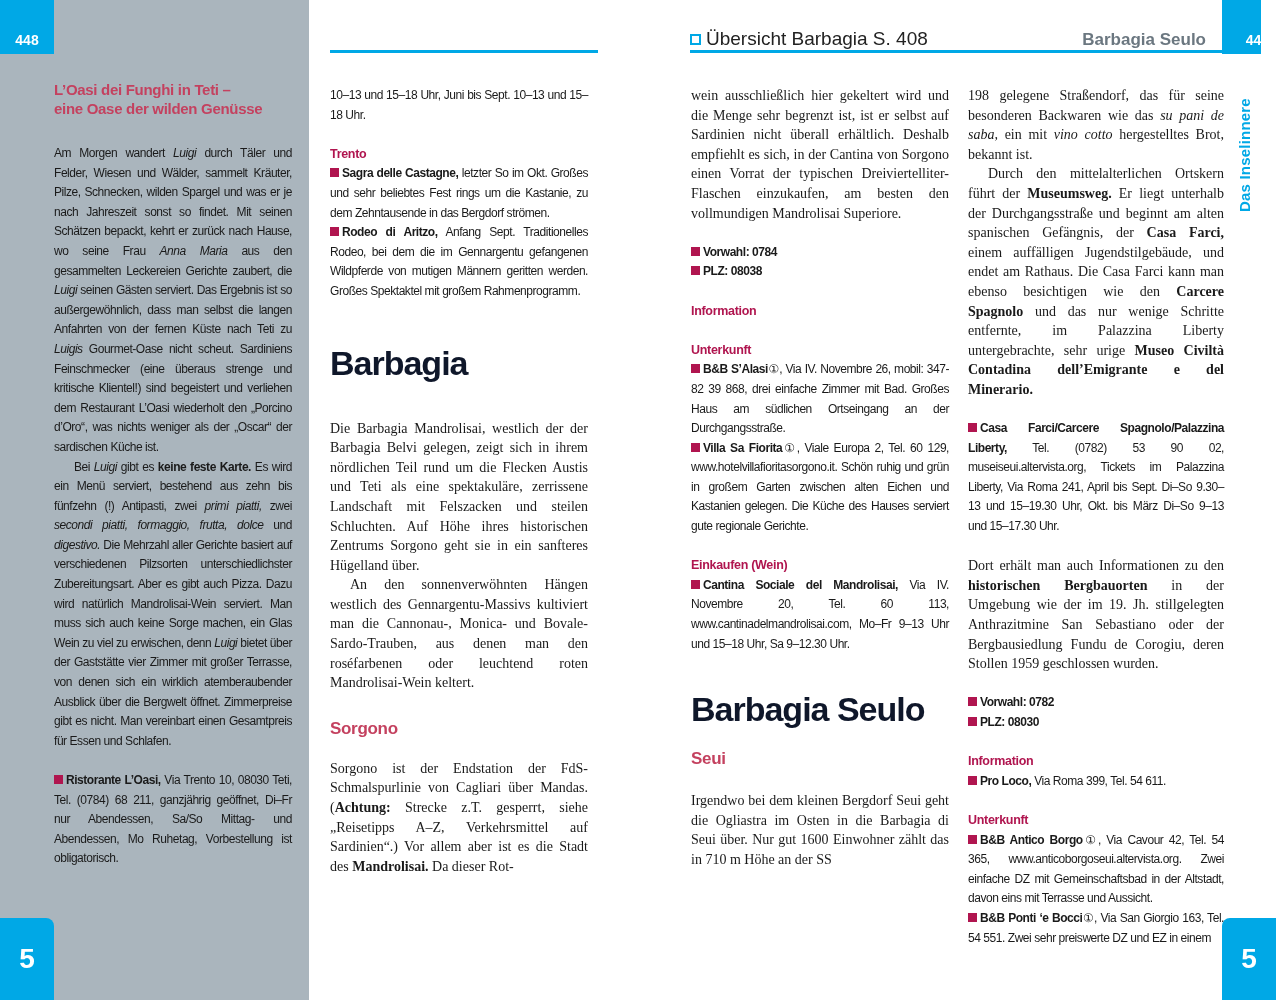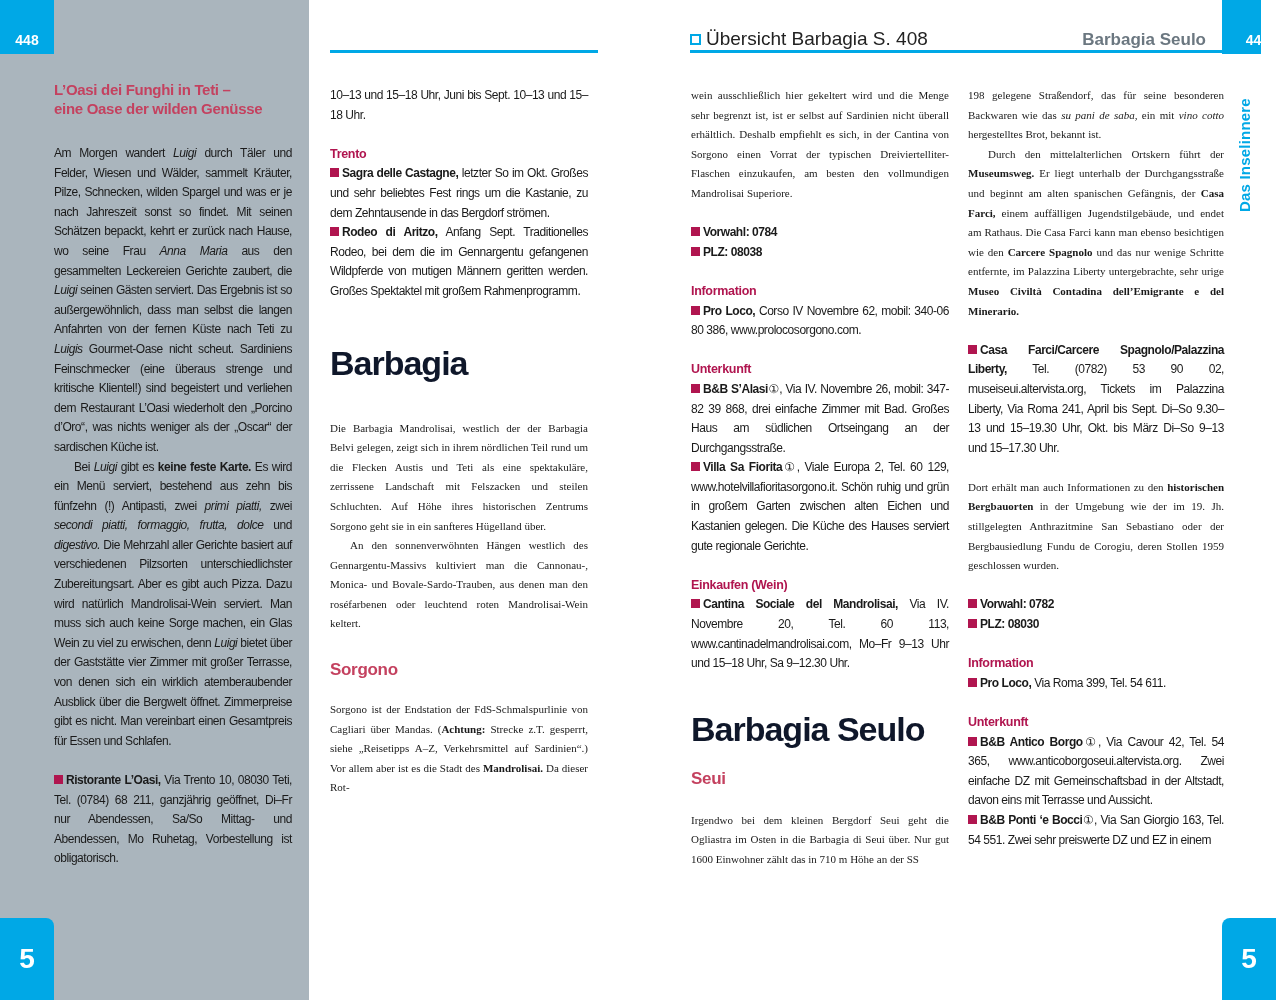--- a/index.html
+++ b/index.html
@@ -26,21 +26,21 @@
   .rule-left { position: absolute; left: 330px; top: 50px; width: 268px; height: 3px; background: #00a8e6; }
   .rule-right { position: absolute; left: 690px; top: 50px; width: 532px; height: 3px; background: #00a8e6; }
 
   .running-head { position: absolute; left: 690px; top: 32px; width: 532px; height: 18px; display: flex; align-items: flex-end; justify-content: space-between; }
   .xref { display: flex; align-items: center; font-size: 19px; color: #222; font-family: "Liberation Sans", sans-serif; }
   .xref-box { width: 11px; height: 11px; border: 2px solid #00a8e6; margin-right: 5px; }
   .section-title { font-size: 17px; font-weight: bold; color: #6b7780; margin-right: 16px; font-family: "Liberation Sans", sans-serif; }
 
   .col { position: absolute; }
   .col-sans { font-family: "Liberation Sans", sans-serif; font-size: 12px; line-height: 19.6px; letter-spacing: -0.45px; }
-  .col-serif { font-family: "Liberation Serif", serif; font-size: 11px; line-height: 19.6px; letter-spacing: 0; }
+  .col-serif { font-family: "Liberation Serif", serif; font-size: 14px; line-height: 19.6px; letter-spacing: 0; }
   .justify { text-align: justify; }
 
   .box-title { color: #c4415f; font-size: 15px; font-weight: bold; line-height: 19px; font-family: "Liberation Sans", sans-serif; letter-spacing: -0.3px; }
   .sub-head { color: #b0154f; font-weight: bold; font-size: 12.5px; font-family: "Liberation Sans", sans-serif; letter-spacing: -0.3px; }
   .sub-head-big { color: #c4415f; font-weight: bold; font-size: 17px; font-family: "Liberation Sans", sans-serif; letter-spacing: -0.3px; }
   .big-head { color: #0f172a; font-weight: bold; font-size: 34px; line-height: 39px; font-family: "Liberation Sans", sans-serif; letter-spacing: -1px; }
 
   .bullet { display: inline-block; width: 9px; height: 9px; background: #b0154f; margin-right: 3px; vertical-align: 0px; }
   p { margin: 0; }
   .indent { text-indent: 20px; }
@@ -108,21 +108,20 @@
 <div class="chapter-tab chapter-right">5</div>
 
 <div class="col" style="left:691px; top:86px; width:258px;">
   <p class="col-serif justify">wein ausschließlich hier gekeltert wird und die Menge sehr begrenzt ist, ist er selbst auf Sardinien nicht überall erhältlich. Deshalb empfiehlt es sich, in der Cantina von Sorgono einen Vorrat der typischen Dreiviertelliter-Flaschen einzukaufen, am besten den vollmundigen Mandrolisai Superiore.</p>
   <div class="gap"></div>
   <div class="col-sans">
     <p><span class="bullet"></span><b>Vorwahl: 0784</b></p>
     <p><span class="bullet"></span><b>PLZ: 08038</b></p>
     <div class="gap"></div>
     <div class="sub-head">Information</div>
-    <p class="justify"><span class="bullet"></span><b>Pro Loco,</b><span> Corso IV Novembre 62, mobil: 340-06 80 386, www.prolocosorgono.com.</span></p>
     <div class="gap"></div>
     <div class="sub-head">Unterkunft</div>
     <p class="justify"><span class="bullet"></span><b>B&amp;B S’Alasi</b><span>①</span><span>, Via IV. Novembre 26, mobil: 347-82 39 868, drei einfache Zimmer mit Bad. Großes Haus am südlichen Ortseingang an der Durchgangsstraße.</span></p>
     <p class="justify"><span class="bullet"></span><b>Villa Sa Fiorita</b><span>①</span><span>, Viale Europa 2, Tel. 60 129, www.hotelvillafioritasorgono.it. Schön ruhig und grün in großem Garten zwischen alten Eichen und Kastanien gelegen. Die Küche des Hauses serviert gute regionale Gerichte.</span></p>
     <div class="gap"></div>
     <div class="sub-head">Einkaufen (Wein)</div>
     <p class="justify"><span class="bullet"></span><b>Cantina Sociale del Mandrolisai,</b><span> Via IV. Novembre 20, Tel. 60 113, www.cantinadelmandrolisai.com, Mo–Fr 9–13 Uhr und 15–18 Uhr, Sa 9–12.30 Uhr.</span></p>
   </div>
   <div style="height:36px"></div>
   <div class="big-head">Barbagia Seulo</div>

